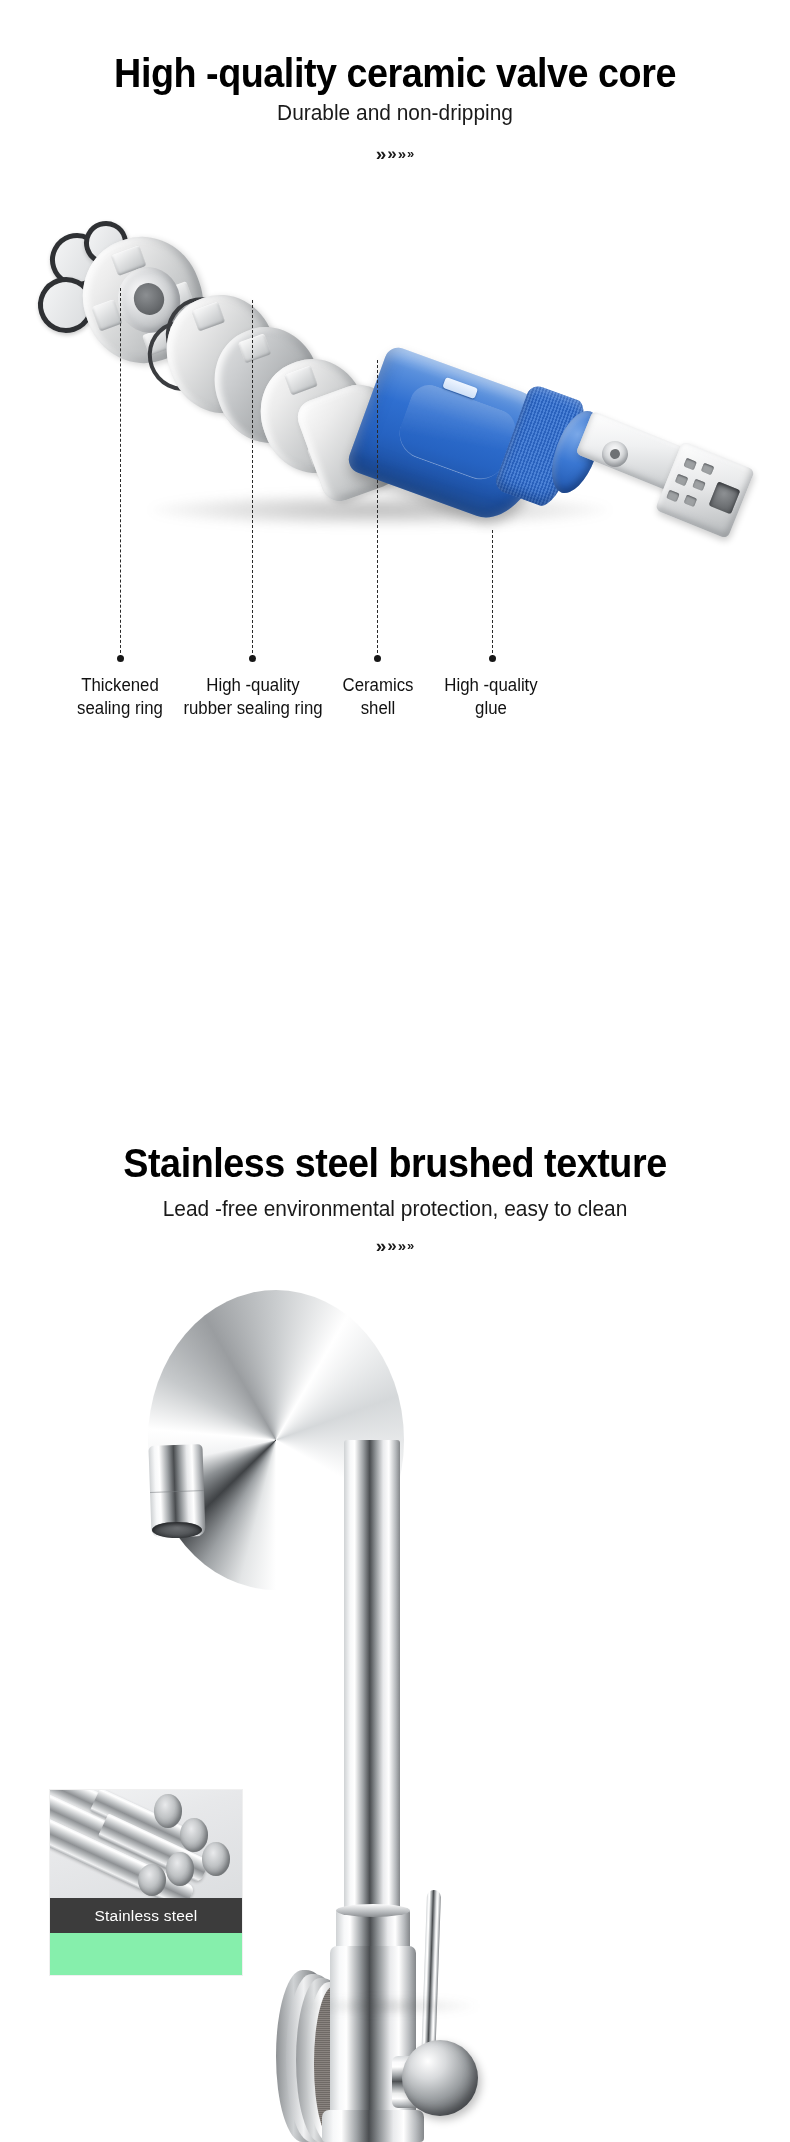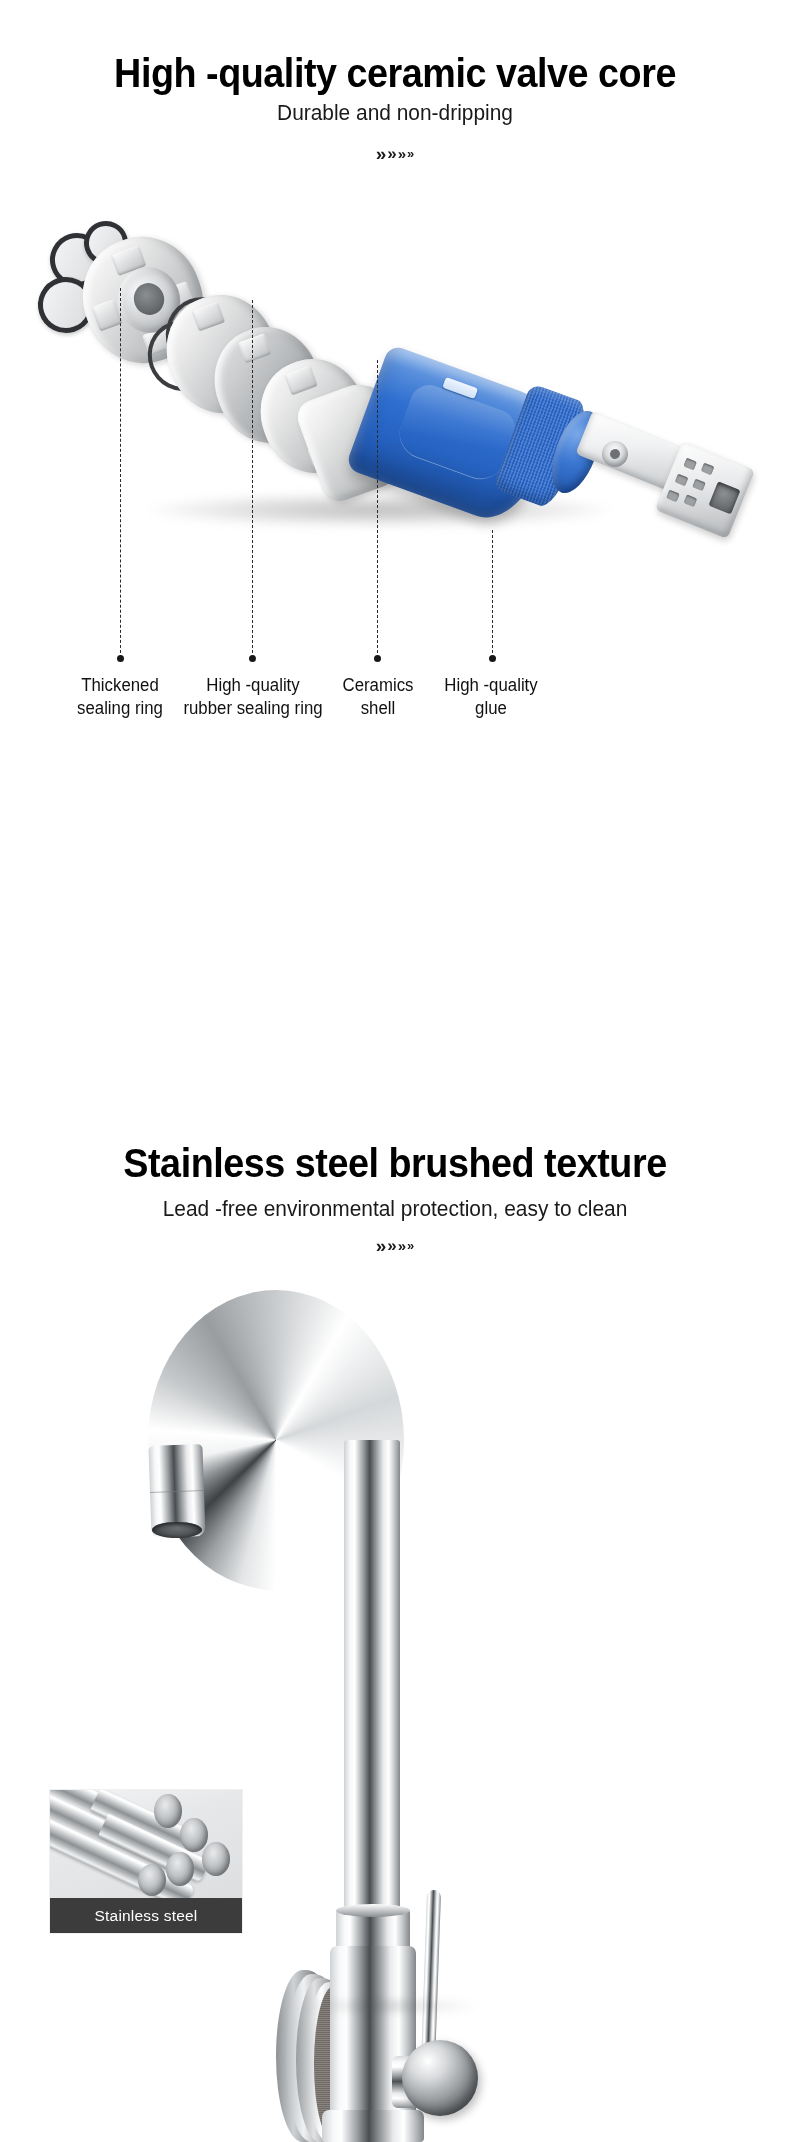--- a/index.html
+++ b/index.html
@@ -330,21 +330,21 @@
   
   .peel {
     position:absolute;
     border-radius:60% 14px 14px 60% / 50% 12px 12px 50%;
   }
 
   
   .inset-card {
     position:absolute;
     left:50px; top:1790px;
-    width:192px; height:143px;
+    width:192px; height:185px;
     background:#86efac;
     box-shadow:0 0 0 1px rgba(0,0,0,.06);
   }
   .inset-photo {
     position:absolute;
     left:0; top:0;
     width:192px; height:108px;
     overflow:hidden;
     background:linear-gradient(160deg,#f3f4f5 0%, #e7e8ea 40%, #dcdee0 100%);
   }

